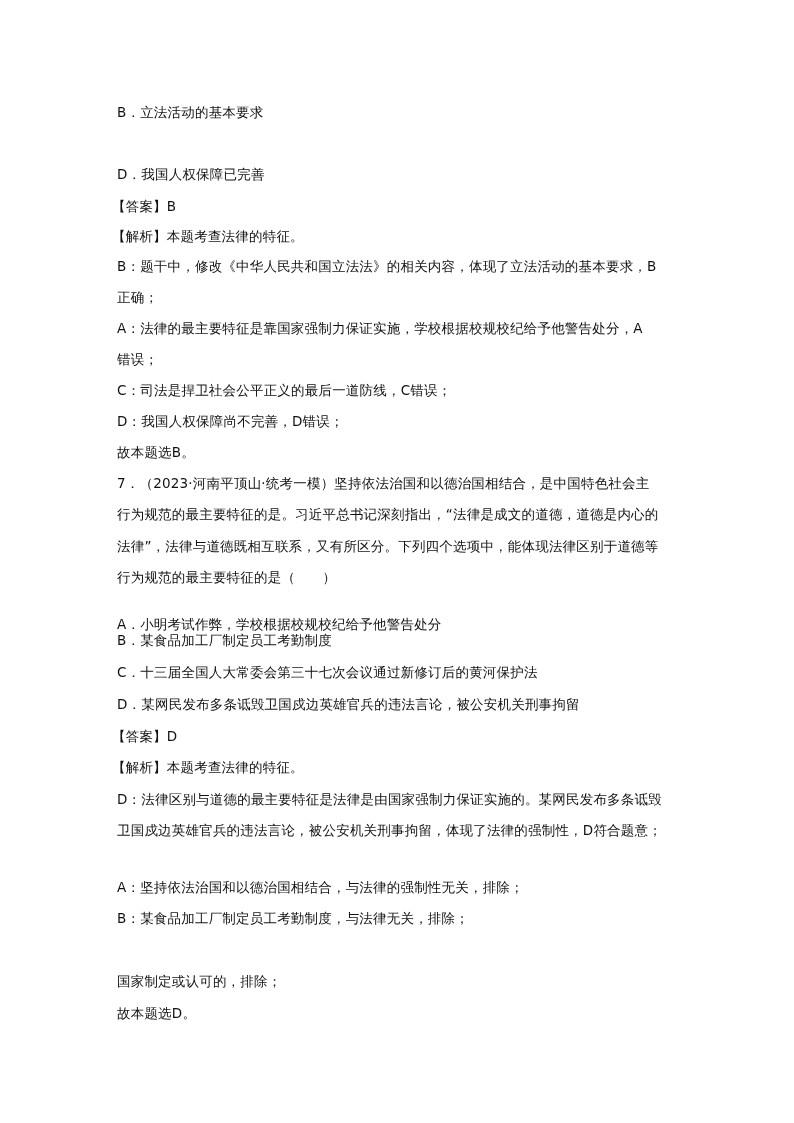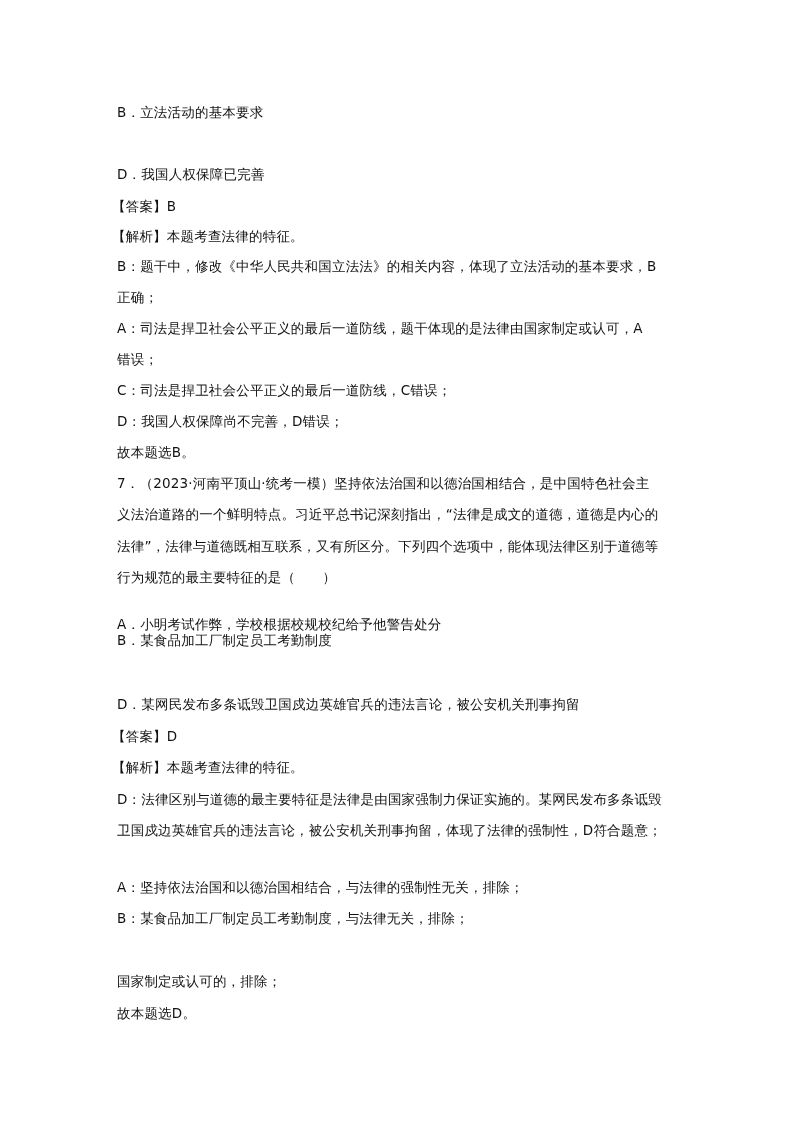--- a/index.html
+++ b/index.html
@@ -17,32 +17,33 @@
 <body>
 
 <div class="page">
 
   <div class="line" style="top:103px">B．立法活动的基本要求</div>
   <div class="line" style="top:165px">D．我国人权保障已完善</div>
   <div class="line tag" style="top:197px">【答案】B</div>
   <div class="line tag" style="top:227px">【解析】本题考查法律的特征。</div>
   <div class="line" style="top:257px">B：题干中，修改《中华人民共和国立法法》的相关内容，体现了立法活动的基本要求，B</div>
   <div class="line" style="top:288px">正确；</div>
-  <div class="line" style="top:319px">A：司法是捍卫社会公平正义的最后一道防线，题干体现的是法律由国家制定或认可，A</div>
+  <div class="line" style="top:319px">A：法律的最主要特征是靠国家强制力保证实施，学校根据校规校纪给予他警告处分，A</div>
   <div class="line" style="top:350px">错误；</div>
   <div class="line" style="top:381px">C：司法是捍卫社会公平正义的最后一道防线，C错误；</div>
   <div class="line" style="top:412px">D：我国人权保障尚不完善，D错误；</div>
   <div class="line" style="top:443px">故本题选B。</div>
 
   <div class="line" style="top:474px">7．（2023·河南平顶山·统考一模）坚持依法治国和以德治国相结合，是中国特色社会主</div>
-  <div class="line" style="top:505px">义法治道路的一个鲜明特点。习近平总书记深刻指出，“法律是成文的道德，道德是内心的</div>
+  <div class="line" style="top:505px">行为规范的最主要特征的是。习近平总书记深刻指出，“法律是成文的道德，道德是内心的</div>
   <div class="line" style="top:537px">法律”，法律与道德既相互联系，又有所区分。下列四个选项中，能体现法律区别于道德等</div>
   <div class="line" style="top:568px">行为规范的最主要特征的是（　　）</div>
   <div class="line" style="top:615px">A．小明考试作弊，学校根据校规校纪给予他警告处分</div>
   <div class="line" style="top:631px">B．某食品加工厂制定员工考勤制度</div>
+  <div class="line" style="top:663px">C．十三届全国人大常委会第三十七次会议通过新修订后的黄河保护法</div>
   <div class="line" style="top:695px">D．某网民发布多条诋毁卫国戍边英雄官兵的违法言论，被公安机关刑事拘留</div>
   <div class="line tag" style="top:727px">【答案】D</div>
   <div class="line tag" style="top:758px">【解析】本题考查法律的特征。</div>
   <div class="line" style="top:790px">D：法律区别与道德的最主要特征是法律是由国家强制力保证实施的。某网民发布多条诋毁</div>
   <div class="line" style="top:821px">卫国戍边英雄官兵的违法言论，被公安机关刑事拘留，体现了法律的强制性，D符合题意；</div>
   <div class="line" style="top:878px">A：坚持依法治国和以德治国相结合，与法律的强制性无关，排除；</div>
   <div class="line" style="top:909px">B：某食品加工厂制定员工考勤制度，与法律无关，排除；</div>
   <div class="line" style="top:1004px">故本题选D。</div>
   <div class="line" style="top:972px">国家制定或认可的，排除；</div>
 

